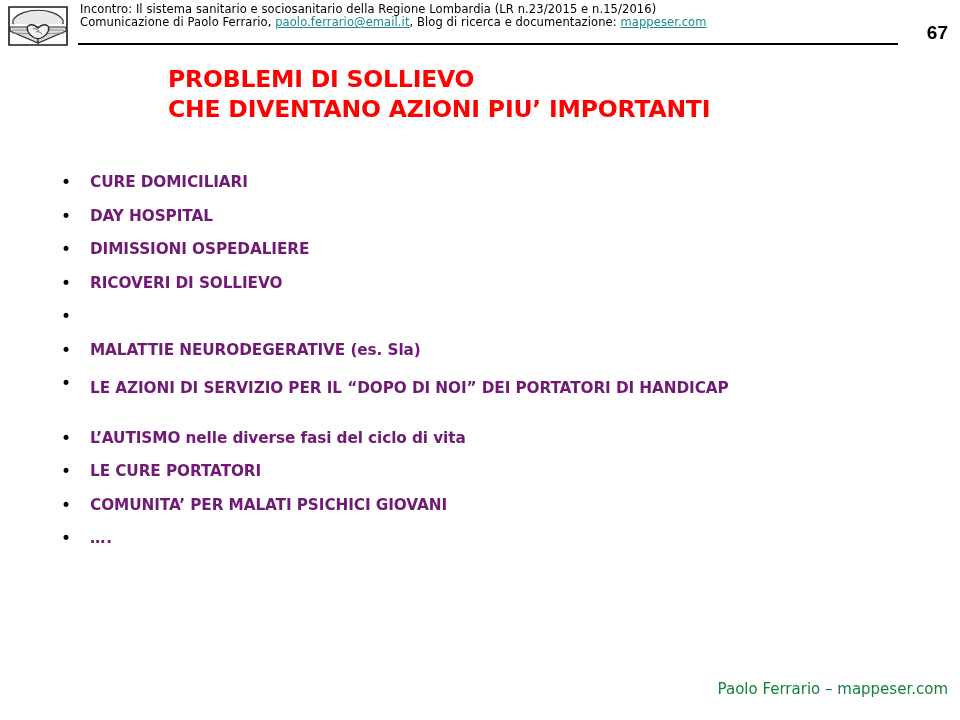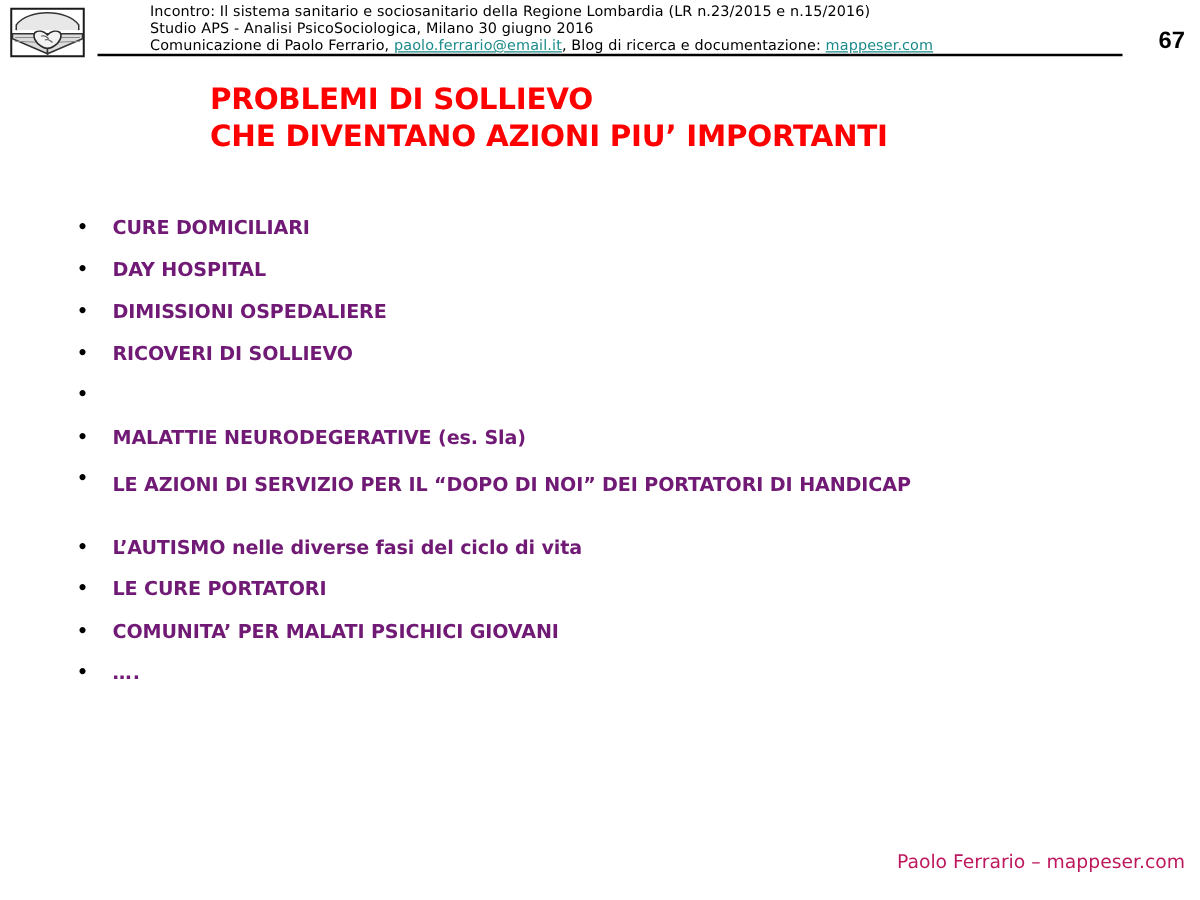--- a/index.html
+++ b/index.html
@@ -33,21 +33,20 @@
   .header-text {
     position: absolute;
     left: 80px;
     top: 2px;
     width: 800px;
     font-size: 11.5px;
     line-height: 12.6px;
     color: #000000;
     font-family: "DejaVu Sans", sans-serif;
     letter-spacing: 0.1px;
-    margin-left: 40px;
   }
   .header-line {
     white-space: nowrap;
     padding: 0.6px 0;
   }
   .hlink {
     color: #1a8a8a;
     text-decoration: underline;
     cursor: pointer;
   }
@@ -132,21 +131,21 @@
 
   
   .footer {
     position: absolute;
     left: 0;
     top: 680px;
     width: 948px;
     text-align: right;
     font-family: "DejaVu Sans", sans-serif;
     font-size: 15px;
-    color: #be185d;
+    color: #15803d;
   }
 </style>
 </head>
 <body>
 
 <div class="header">
 
   <div class="header-logo">
     <svg width="64" height="44" viewBox="0 0 64 44" xmlns="http://www.w3.org/2000/svg">
 
@@ -163,21 +162,20 @@
       <path d="M58 29 L34 30" stroke="#888888" stroke-width="0.9"></path>
 
       <path d="M22 22 C25 20, 29 21, 32 24 C35 21, 39 20, 42 22 C44 25, 42 30, 37 33 C34 35, 30 35, 27 33 C22 30, 20 25, 22 22 Z" fill="#f2f2f2" stroke="#2b2b2b" stroke-width="1.3"></path>
       <path d="M27 25 C29 24, 31 25, 33 27" fill="none" stroke="#555555" stroke-width="0.9"></path>
       <path d="M30 28 C32 27, 34 28, 36 30" fill="none" stroke="#555555" stroke-width="0.9"></path>
     </svg>
   </div>
 
   <div class="header-text">
     <div class="header-line">Incontro: Il sistema sanitario e sociosanitario della Regione Lombardia  (LR n.23/2015 e n.15/2016)</div>
-    <div class="header-line">Studio APS - Analisi PsicoSociologica, Milano 30 giugno 2016</div>
     <div class="header-line"><span>Comunicazione di Paolo Ferrario,</span><span>&nbsp;</span><span class="hlink">paolo.ferrario@email.it</span><span>, Blog di ricerca e documentazione:</span><span>&nbsp;</span><span class="hlink">mappeser.com</span></div>
   </div>
 
   <div class="header-rule"></div>
   <div class="page-number">67</div>
 </div>
 
 <div class="slide-title">
   <div class="tline">PROBLEMI DI SOLLIEVO</div>
   <div class="tline">CHE DIVENTANO AZIONI PIU’ IMPORTANTI</div>

